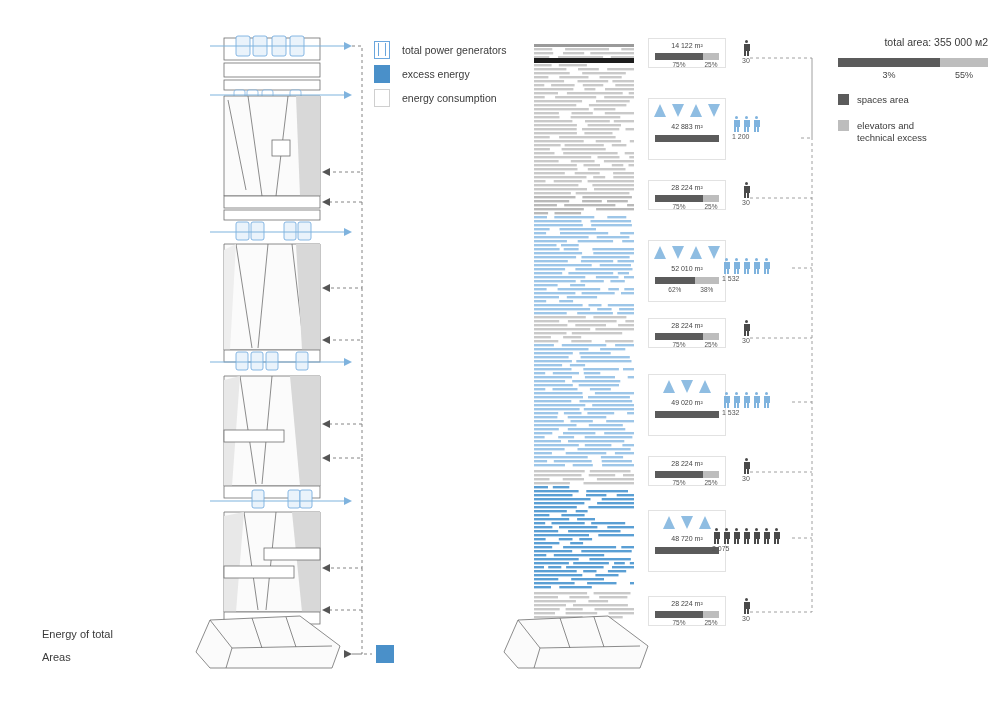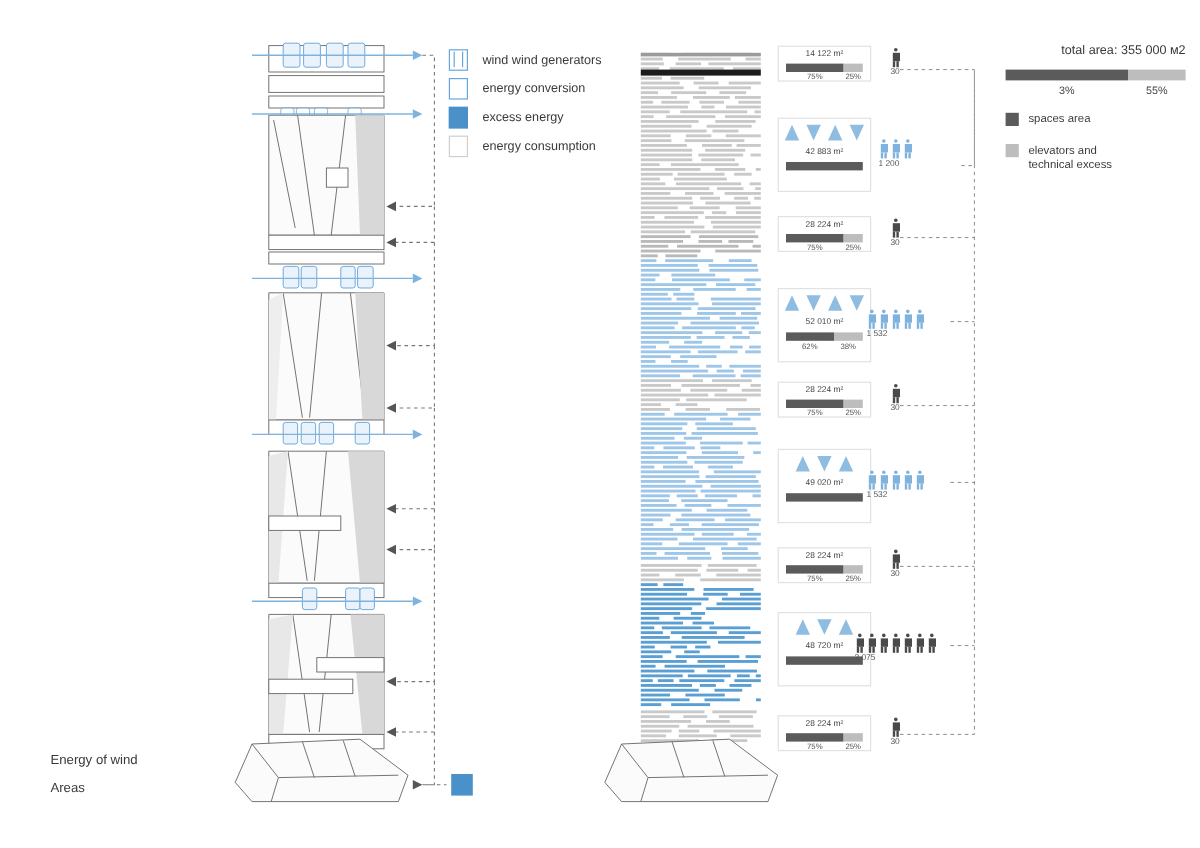--- a/index.html
+++ b/index.html
@@ -158,32 +158,28 @@
         <polygon points="330,564 322,568 330,572" fill="#555" stroke="none"></polygon>
       <path d="M362 568 L362 610 L330 610"></path>
         <polygon points="330,606 322,610 330,614" fill="#555" stroke="none"></polygon>
       <path d="M362 610 L362 654 L352 654"></path>
       <line x1="352" y1="654" x2="372" y2="654"></line>
         <polygon points="344,650 352,654 344,658" fill="#555" stroke="none"></polygon>
     </g>
     <rect x="376" y="645" width="18" height="18" fill="#4a90c9"></rect>
   </svg>
 
-  <div class="abs txt" style="left:42px;top:628px;">Energy of wind</div>
+  <div class="abs txt" style="left:42px;top:628px;">Energy of total</div>
   <div class="abs txt" style="left:42px;top:651px;">Areas</div>
 </div>
 
 <div class="abs" id="legend">
   <div class="legend-row">
     <span class="legend-sw gen"></span>
-    <span class="legend-label">wind wind generators</span>
-  </div>
-  <div class="legend-row">
-    <span class="legend-sw"></span>
-    <span class="legend-label">energy conversion</span>
+    <span class="legend-label">total power generators</span>
   </div>
   <div class="legend-row">
     <span class="legend-sw excess"></span>
     <span class="legend-label">excess energy</span>
   </div>
   <div class="legend-row">
     <span class="legend-sw cons"></span>
     <span class="legend-label">energy consumption</span>
   </div>
 </div>

